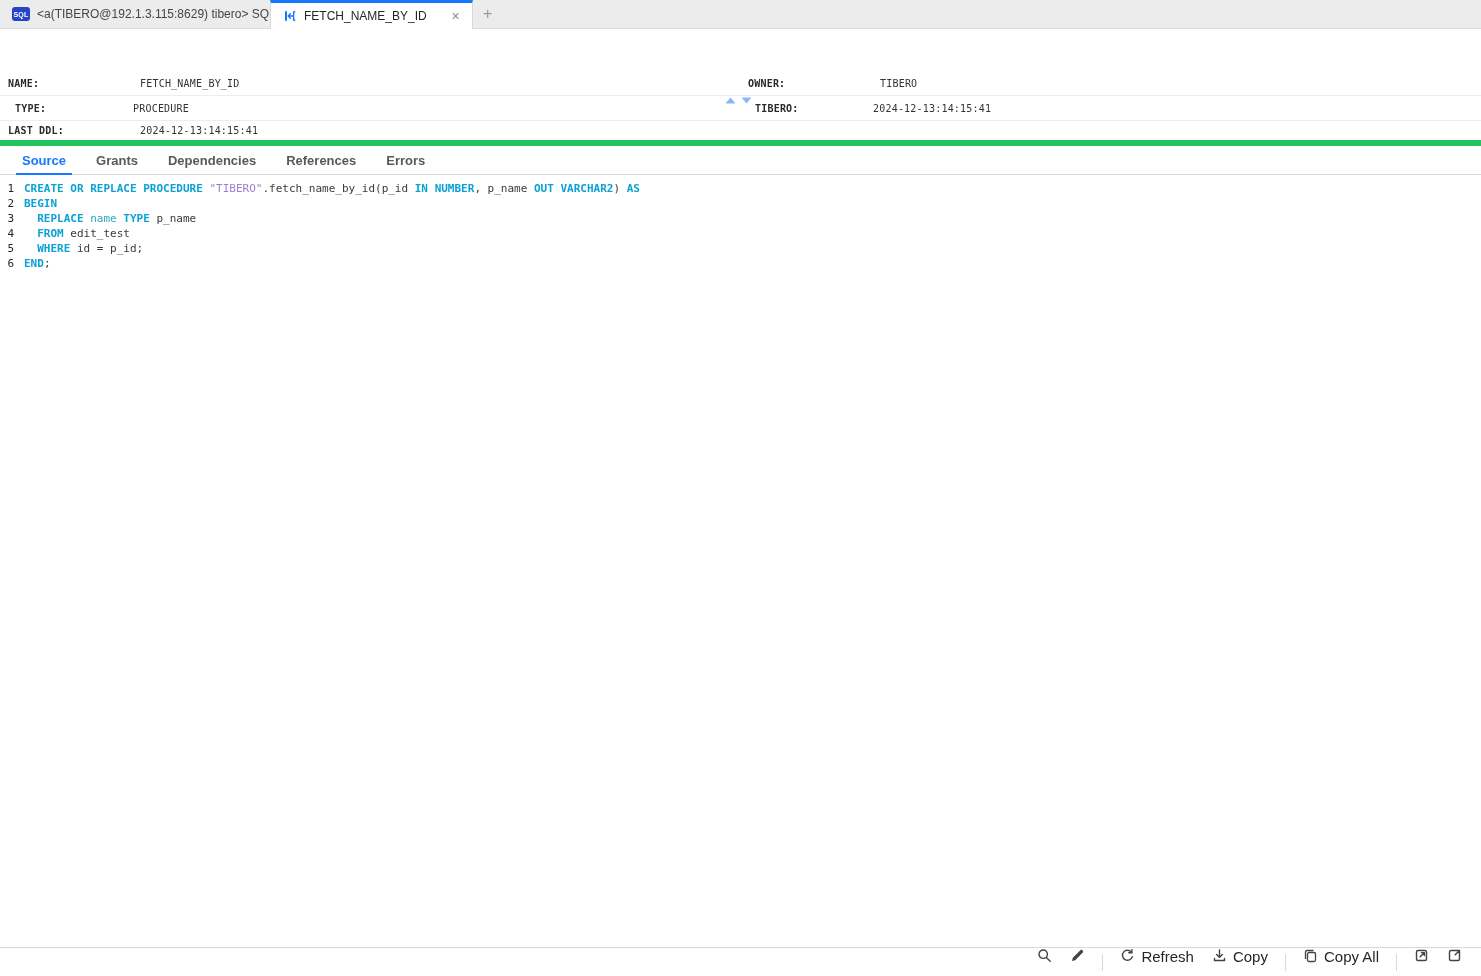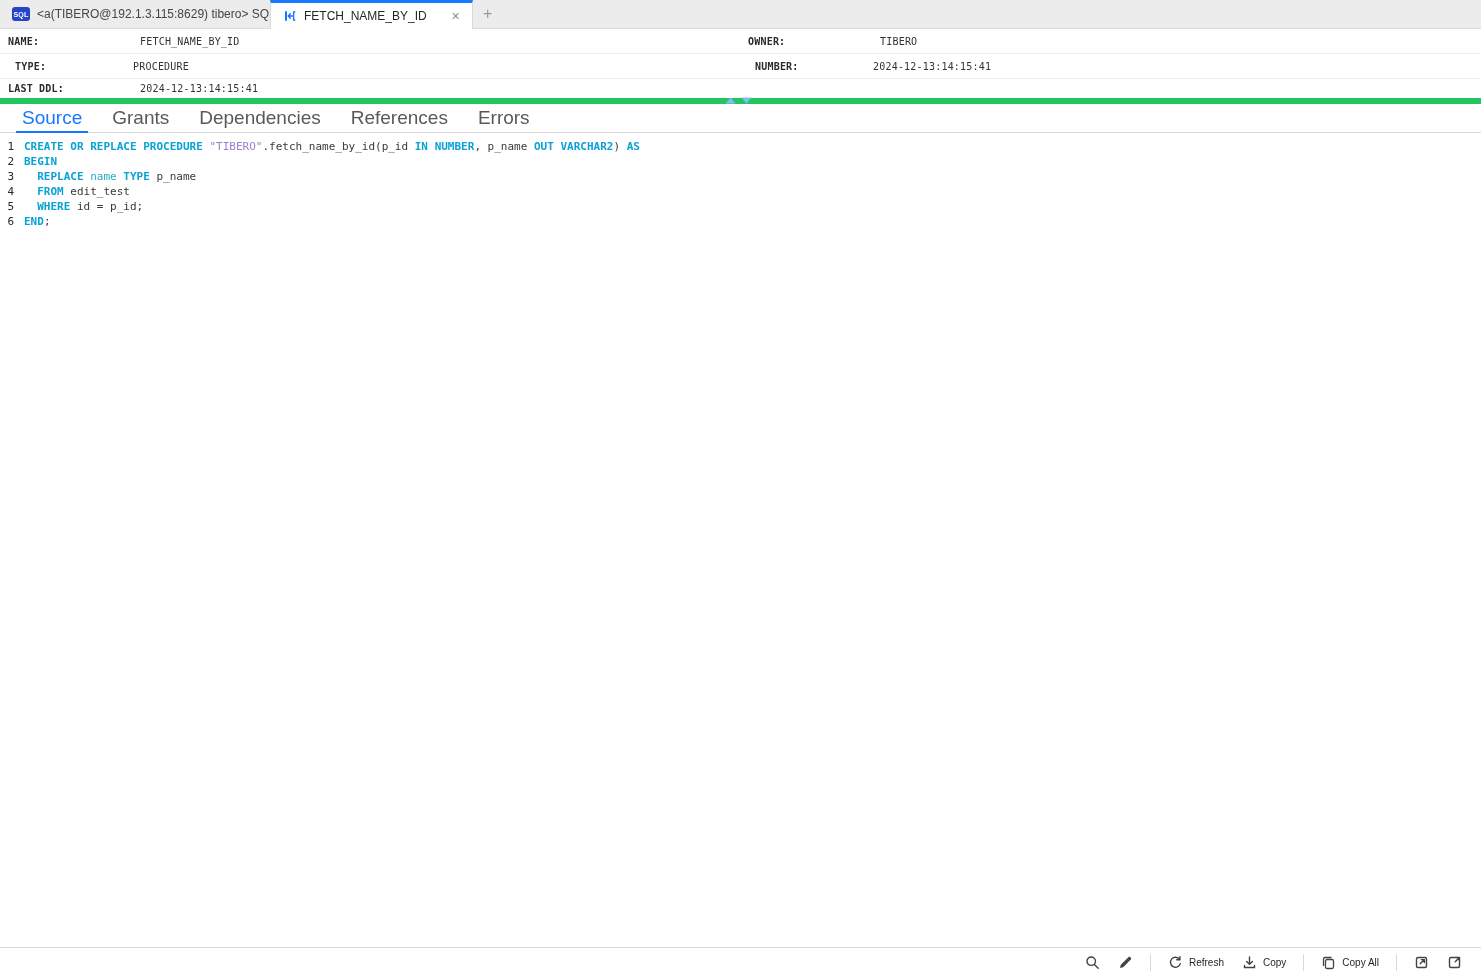--- a/index.html
+++ b/index.html
@@ -39,21 +39,21 @@
     margin-left:14px; color:#8c8c8c; font-size:14px; line-height:1;
     width:16px; height:16px; display:flex; align-items:center; justify-content:center;
     cursor:pointer;
   }
   .new-tab {
     width:30px; display:flex; align-items:center; justify-content:center;
     color:#9a9a9a; font-size:16px; cursor:pointer;
   }
 
   
-  .info-grid { display:grid; grid-template-columns:740px 741px; }
+  .info-grid { display:grid; grid-template-columns:740px 741px;margin-top:42px; }
   .info-cell {
     height:25px; display:flex; align-items:center;
     border-bottom:1px solid #ededed;
     font-family:"DejaVu Sans Mono", monospace; font-size:10px; color:#2b2b2b;
   }
   .info-cell.last { border-bottom:6px solid #22c55e; }
   .info-label { font-weight:bold; letter-spacing:0.2px; }
   .col-l .info-label { width:140px; padding-left:8px; }
   .col-r .info-label { width:133px; padding-left:15px; }
   .info-value { color:#333333; letter-spacing:0.2px; }
@@ -65,22 +65,22 @@
   }
   .panel-arrows svg { display:block; }
 
   
   .detail-tabs {
     display:flex; align-items:stretch; height:29px; gap:30px;
     padding-left:22px; border-bottom:1px solid #d9d9d9; position:relative;
     background:#ffffff;
   }
   .dtab {
-    display:flex; align-items:center; font-size:19px; color:#595959;
-    position:relative; cursor:pointer; white-space:nowrap;
+    display:flex; align-items:center; font-size:13px; color:#595959;
+    position:relative; cursor:pointer; white-space:nowrap;font-weight:bold;
   }
   .dtab.active { color:#1677ff; }
   .dtab.active::after {
     content:""; position:absolute; left:-6px; right:-6px; bottom:-1px;
     height:2px; background:#1677ff;
   }
 
   
   .code-area { padding-top:6px; min-height:640px; }
   .code-line {
@@ -96,22 +96,22 @@
   .tok-pl  { color:#3a3a3a; }
 
   
   .bottom-bar {
     position:absolute; left:0; right:0; bottom:0; height:29px;
     border-top:1px solid #d9d9d9; background:#ffffff;
     display:flex; align-items:center; justify-content:flex-end;
     padding-right:10px;
   }
   .tbtn {
-    display:flex; align-items:center; gap:6px; padding:0 9px;
-    font-size:10px; color:#262626; cursor:pointer; height:100%;
+    display:flex; gap:6px; padding:0 9px;
+    font-size:15px; color:#262626; cursor:pointer; height:100%;
   }
   .tbtn svg { display:block; }
   .tsep { width:1px; height:17px; background:#d9d9d9; margin:0 8px; }
 </style>
 </head>
 <body>
 
 <div class="tabstrip">
   <div class="wtab inactive">
     <span class="sql-badge">SQL</span>
@@ -138,21 +138,21 @@
   </div>
   <div class="info-cell col-l">
     <span class="info-label">OWNER:</span>
     <span class="info-value">TIBERO</span>
   </div>
   <div class="info-cell col-r">
     <span class="info-label">TYPE:</span>
     <span class="info-value">PROCEDURE</span>
   </div>
   <div class="info-cell col-r">
-    <span class="info-label">NUMBER:</span>
+    <span class="info-label">TIBERO:</span>
     <span class="info-value">2024-12-13:14:15:41</span>
   </div>
   <div class="info-cell col-l last">
     <span class="info-label">LAST DDL:</span>
     <span class="info-value">2024-12-13:14:15:41</span>
   </div>
   <div class="info-cell col-r last"></div>
 </div>
 
 <div class="panel-arrows">

